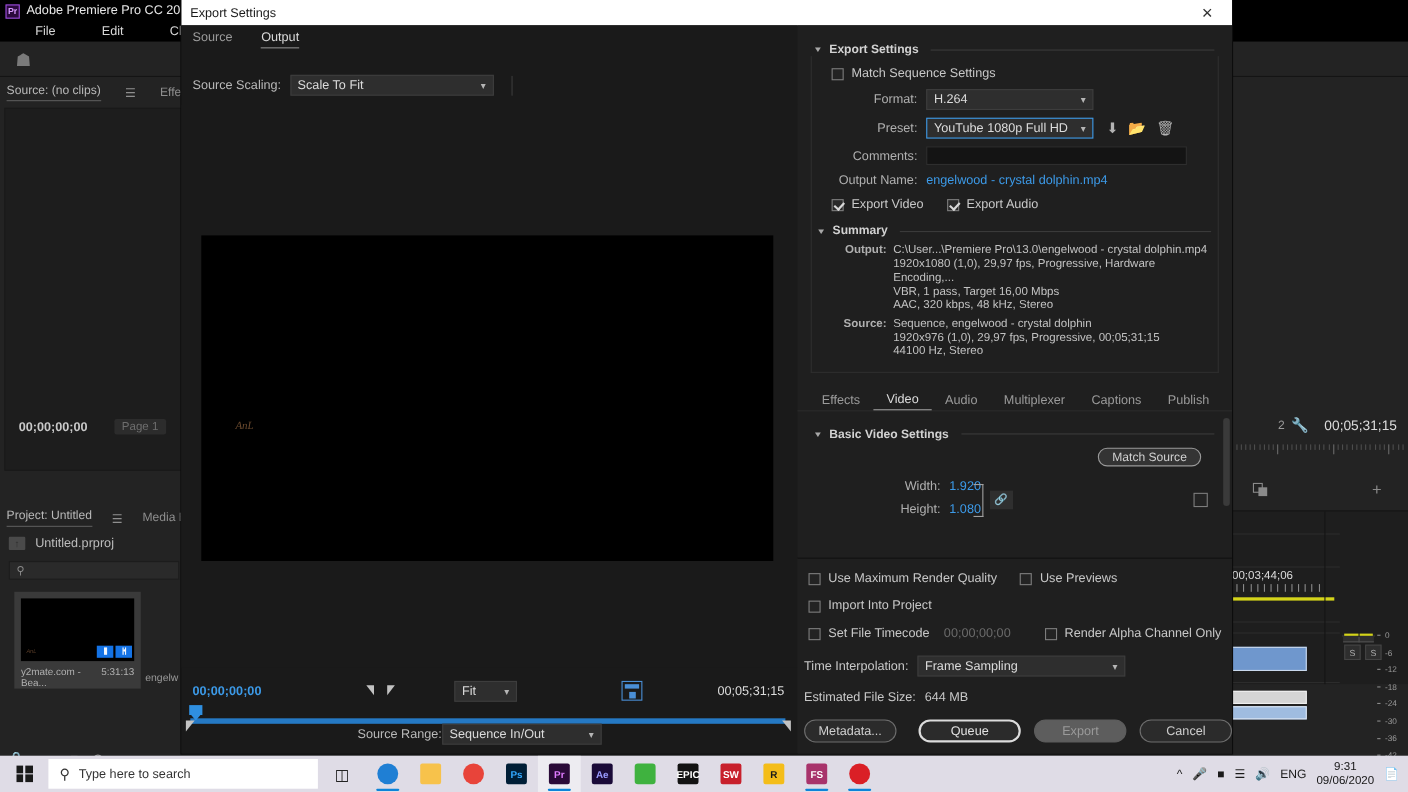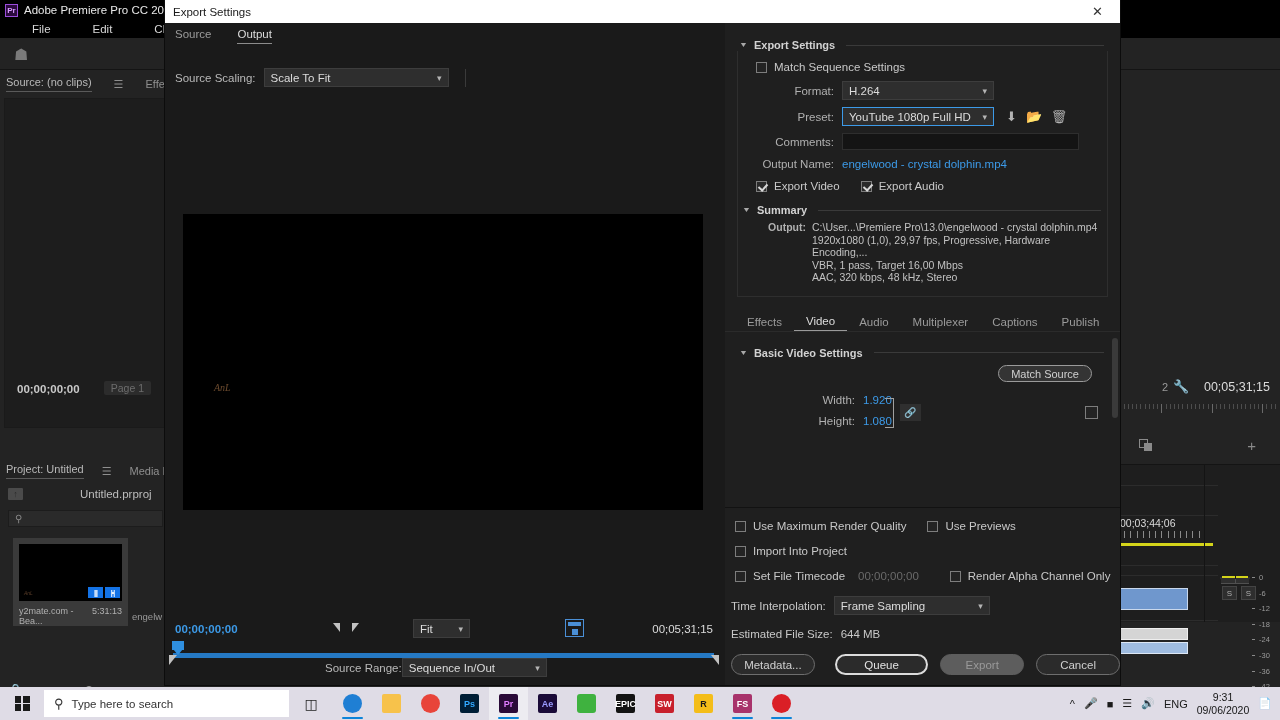--- a/index.html
+++ b/index.html
@@ -61,21 +61,21 @@
     display: flex; gap: 18px; align-items: center;
   }
   .pr-project-tabs .active { color: #b9b9b9; border-bottom: 1px solid #5a5a5a; padding-bottom: 3px; }
 
   .pr-proj-row { position: absolute; left: 8px; top: 450px; display: flex; align-items: center; gap: 9px; }
   .pr-folder-ico { width: 15px; height: 12px; background: #4a4a4a; border-radius: 1px; position: relative; }
   .pr-folder-ico::after {
     content: "↑"; position: absolute; inset: 0; color: #2a2a2a; font-size: 9px;
     display: flex; align-items: center; justify-content: center;
   }
-  .pr-proj-name { font-size: 11.5px; color: #bdbdbd; margin-left: 48px; }
+  .pr-proj-name { font-size: 11.5px; color: #bdbdbd; }
 
   .pr-search {
     position: absolute; left: 8px; top: 472px; width: 155px; height: 17px;
     background: #2a2a2a; border: 1px solid #1c1c1c; display: flex; align-items: center; padding-left: 6px;
   }
   .pr-search .mag { color: #8a8a8a; font-size: 10px; }
 
   .pr-thumb-card {
     position: absolute; left: 13px; top: 500px; width: 115px; height: 88px;
     background: #3a3a3a; padding: 6px 6px 0 6px;
@@ -585,20 +585,28 @@
             </div>
             <div style="display:flex; margin-top:5px;">
               <span class="sum-lbl" style="width:68px; flex:none;">Output:</span>
               <span class="sum-val" style="margin-left:6px;">
                 <span>C:\User...\Premiere Pro\13.0\engelwood - crystal dolphin.mp4</span><br>
                 <span>1920x1080 (1,0), 29,97 fps, Progressive, Hardware Encoding,...</span><br>
                 <span>VBR, 1 pass, Target 16,00 Mbps</span><br>
                 <span>AAC, 320 kbps, 48 kHz, Stereo</span>
               </span>
             </div>
+            <div style="display:flex; margin-top:4px;">
+              <span class="sum-lbl" style="width:68px; flex:none;">Source:</span>
+              <span class="sum-val" style="margin-left:6px;">
+                <span>Sequence, engelwood - crystal dolphin</span><br>
+                <span>1920x976 (1,0), 29,97 fps, Progressive, 00;05;31;15</span><br>
+                <span>44100 Hz, Stereo</span>
+              </span>
+            </div>
           </div>
         </div>
       </div>
 
       <div class="vtabs" style="margin-top:13px;">
         <div>Effects</div>
         <div class="active">Video</div>
         <div>Audio</div>
         <div>Multiplexer</div>
         <div>Captions</div>
@@ -650,21 +658,21 @@
         <div class="row" style="margin:13px 0 0 10px; gap:7px;">
           <span class="chk"></span>
           <span class="lbl-v">Set File Timecode</span>
           <span style="font-size:11.5px; color:#6a6a6a; margin-left:6px;">00;00;00;00</span>
           <span class="chk" style="margin-left:24px;"></span>
           <span class="lbl-v">Render Alpha Channel Only</span>
         </div>
 
         <div class="row" style="margin:14px 0 0 6px; gap:8px;">
           <span class="lbl-v">Time Interpolation:</span>
-          <span class="sel" style="width:156px;">
+          <span class="sel" style="width:189px;">
             <span>Frame Sampling</span>
             <span class="chev">▾</span>
           </span>
         </div>
 
         <div class="row" style="margin:13px 0 0 6px; gap:8px;">
           <span class="lbl-v">Estimated File Size:</span>
           <span class="lbl-v">644 MB</span>
         </div>
 

